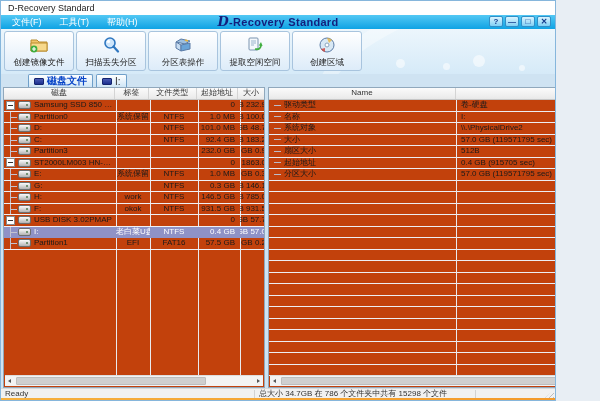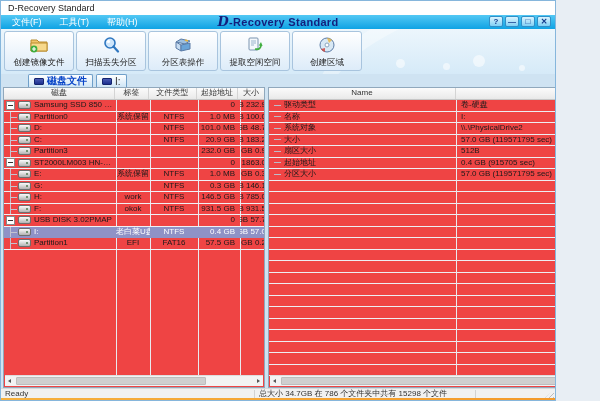--- a/index.html
+++ b/index.html
@@ -30,21 +30,21 @@
   
   .tabrow{height:13px;display:flex;align-items:flex-end;gap:3px;padding-left:27px;}
   .tab{height:12px;display:flex;align-items:center;gap:3px;padding:0 5px;font-size:10px;color:#333;
        border:1px solid #6f9fc9;border-bottom:none;border-radius:2px 2px 0 0;
        background:linear-gradient(#ffffff,#cfe6f7);cursor:pointer;}
   .tab.active .tlab{color:#0a46c8;font-weight:bold;}
   .tab-disk{width:10px;height:7px;border-radius:1px;background:linear-gradient(#4a5bb4,#1b2f8e);border:1px solid #14246e;box-sizing:border-box;}
 
   
   .main{position:relative;height:301px;}
-  .panel{position:absolute;top:0;background:#ef4444;border:1px solid #90a8bc;box-sizing:border-box;}
+  .panel{position:absolute;top:0;background:#c2410c;border:1px solid #90a8bc;box-sizing:border-box;}
   .panel.left{left:2px;width:262px;height:301px;}
   .panel.right{left:267px;width:329px;height:301px;}
   .phead{height:11px;display:flex;background:linear-gradient(#fbfbfb,#e9e9e9);border-bottom:1px solid #c6c6c6;font-size:8px;color:#333;}
   .phead span{line-height:10px;text-align:center;border-right:1px solid #d4d4d4;box-sizing:border-box;overflow:hidden;white-space:nowrap;}
   .pbody{position:relative;height:278px;overflow:hidden;}
   .vline{position:absolute;top:0;bottom:0;width:1px;background:#e9e9ef;}
 
   .lrow{position:relative;display:flex;height:10.5px;line-height:10.5px;font-size:8px;color:#1a1a1a;border-bottom:1px solid #f0f0f5;cursor:pointer;}
   .lrow.sel{background:#8f92c6;color:#fff;border-bottom-color:#8f92c6;z-index:2;}
   .c-name{width:112px;display:flex;align-items:center;overflow:hidden;white-space:nowrap;flex:none;}
@@ -241,21 +241,21 @@
             <span class="c-size">48.7 GB</span>
           </div>
           <div class="lrow">
             <span class="c-name">
               <span class="tree"></span>
               <span class="hdd"></span>
               <span class="nm">C:</span>
             </span>
             <span class="c-label"></span>
             <span class="c-fs">NTFS</span>
-            <span class="c-start">20.9 GB</span>
+            <span class="c-start">92.4 GB</span>
             <span class="c-size">183.2 GB</span>
           </div>
           <div class="lrow">
             <span class="c-name">
               <span class="tree"></span>
               <span class="hdd"></span>
               <span class="nm">Partition3</span>
             </span>
             <span class="c-label"></span>
             <span class="c-fs"></span>

